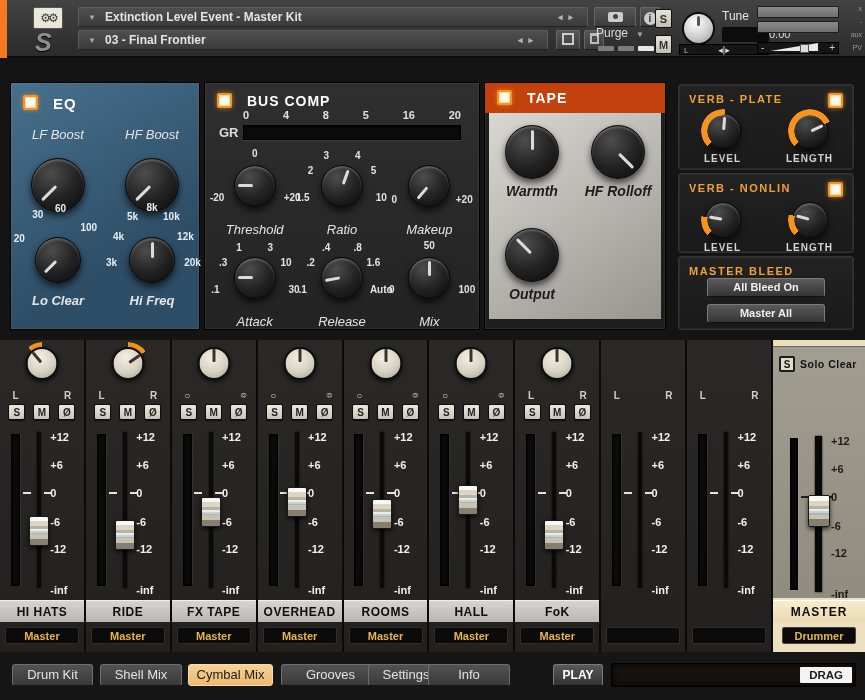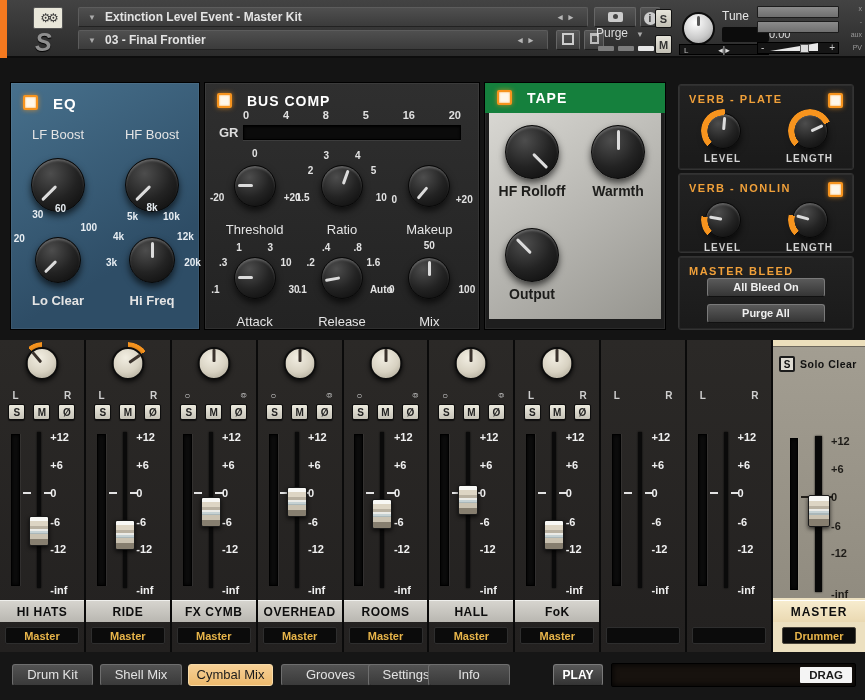--- a/index.html
+++ b/index.html
@@ -66,21 +66,21 @@
     border-radius:2px; box-shadow:0 0 5px rgba(247,148,30,.7), inset 0 0 2px #f7941e; }
   .ptitle { position:absolute; color:#fff; font-weight:bold; font-size:13px; letter-spacing:1px; }
   .knob { position:relative; border-radius:50%;
     background:radial-gradient(circle at 36% 28%, #4d4d4d, #232323 52%, #0c0c0c 95%);
     border:1px solid #080808; box-shadow:0 4px 7px rgba(0,0,0,.65), inset 0 2px 2px rgba(255,255,255,.22); }
   .ind-rot { position:absolute; inset:0; }
   .ind { position:absolute; left:50%; top:8%; width:3px; height:38%; margin-left:-1.5px;
     background:#dcdcdc; border-radius:2px; }
   .k54 { width:54px; height:54px; } .k46 { width:46px; height:46px; } .k42 { width:42px; height:42px; }
   .k36 { width:36px; height:36px; }
-  .klabel { color:#e4e4e4; font-size:13px; text-align:center; }
+  .klabel { color:#e4e4e4; font-size:13px; text-align:center;font-style:italic; }
   .tk { position:absolute; transform:translate(-50%,-50%); font-size:10px; font-weight:bold;
     color:#e2e2e2; white-space:nowrap; }
 
   .eq-panel { left:10px; top:82px; width:190px; height:248px;
     background:linear-gradient(150deg,#47708c,#2e4d66 70%); }
   .eq-boost-row { position:absolute; left:0; top:44px; width:100%; display:flex; justify-content:space-around; }
   .eq-boost-cell { width:80px; text-align:center; }
   .eq-boost-cell .knob { margin:16px auto 0; }
   .eq-freq-row { position:absolute; left:0; top:122px; width:100%; display:flex; justify-content:space-around; }
   .eq-freq-cell { position:relative; width:88px; height:110px; }
@@ -95,21 +95,21 @@
     color:#e0e0e0; font-size:11px; font-weight:bold; }
   .gr-meter { position:absolute; left:38px; right:18px; top:42px; height:15px; background:#0b0b0b;
     border:1px solid #000; box-shadow:inset 0 1px 3px #000, 0 1px 0 rgba(255,255,255,.08); }
   .krow { position:absolute; left:6px; right:6px; display:flex; }
   .krow1 { top:64px; } .krow2 { top:156px; }
   .kcell { position:relative; flex:1; height:90px; }
   .kcell .knob { position:absolute; left:50%; top:18px; transform:translateX(-50%); }
   .kcell .klabel { position:absolute; left:0; right:0; bottom:0; }
 
   .tape-panel { left:484px; top:82px; width:182px; height:248px; background:#1e1e1e; }
-  .tape-head { position:absolute; left:0; top:0; right:0; height:30px; background:#15803d; }
+  .tape-head { position:absolute; left:0; top:0; right:0; height:30px; background:#c2410c; }
   .tape-body { position:absolute; left:4px; right:4px; top:30px; height:206px;
     background:linear-gradient(145deg,#d8d7d2,#b4b3ae 55%,#96958f); }
   .tape-grid { position:absolute; inset:0; display:flex; flex-wrap:wrap; }
   .tape-cell { width:50%; height:50%; position:relative; text-align:center; }
   .tape-cell .knob { margin:12px auto 0; }
   .tape-cell .klabel { color:#1d1d1b; font-weight:bold; font-size:14px; margin-top:4px; }
 
   .vpanel { background:linear-gradient(#222,#1a1a1a); border-radius:3px; border:1px solid #333; }
   .vp-plate { left:678px; top:84px; width:176px; height:86px; }
   .vp-nonlin { left:678px; top:173px; width:176px; height:80px; }
@@ -431,33 +431,33 @@
 
   <div class="panel tape-panel">
     <div class="tape-head">
       <div class="chk" style="left:12px; top:7px;"></div>
       <div class="ptitle" style="left:42px; top:7px; font-size:14px;">TAPE</div>
     </div>
     <div class="tape-body">
       <div class="tape-grid" id="tape-grid">
           <div class="tape-cell">
             <div class="knob k54">
+              <div class="ind-rot" style="transform: rotate(0deg);">
+                <div class="ind"></div>
+              </div>
+            </div>
+            <div class="klabel">Warmth</div>
+          </div>
+          <div class="tape-cell">
+            <div class="knob k54">
               <div class="ind-rot" style="transform: rotate(135deg);">
                 <div class="ind"></div>
               </div>
             </div>
             <div class="klabel">HF Rolloff</div>
-          </div>
-          <div class="tape-cell">
-            <div class="knob k54">
-              <div class="ind-rot" style="transform: rotate(0deg);">
-                <div class="ind"></div>
-              </div>
-            </div>
-            <div class="klabel">Warmth</div>
           </div>
           <div class="tape-cell">
             <div class="knob k54">
               <div class="ind-rot" style="transform: rotate(-45deg);">
                 <div class="ind"></div>
               </div>
             </div>
             <div class="klabel">Output</div>
           </div>
         </div>
@@ -509,21 +509,21 @@
             </div>
           </div>
           <div class="vlab">LENGTH</div>
         </div>
       </div>
   </div>
   <div class="panel vpanel vp-bleed">
     <div class="vtitle">MASTER BLEED</div>
     <div style="position:absolute; left:0; right:0; top:14px;">
       <div class="bleed-btn">All Bleed On</div>
-      <div class="bleed-btn">Purge All</div>
+      <div class="bleed-btn">Master All</div>
     </div>
   </div>
 
   <div class="mixer" id="strips">
     <div class="strip">
         <div class="pan-area" style="position: absolute; left: 0px; right: 0px; top: 0px; height: 88px;">
           <div class="pknob-wrap">
             <div class="arc" style="background: conic-gradient(from -40deg, rgb(247, 148, 30) 40deg, transparent 40deg);"></div>
             <div class="pknob"></div>
             <div class="ind-rot" style="transform: rotate(-40deg);">
@@ -616,21 +616,21 @@
           <div class="db-scale">
             <span style="top: 5%;">+12</span>
             <span style="top: 22%;">+6</span>
             <span style="top: 38%;">0</span>
             <span style="top: 55%;">-6</span>
             <span style="top: 71%;">-12</span>
             <span style="top: 95%;">-inf</span>
           </div>
           <div class="cap" style="top: 68.8667px;"></div>
         </div>
-        <div class="name-bar">FX CYMB</div>
+        <div class="name-bar">FX TAPE</div>
         <div class="route-btn">Master</div>
       </div>
       <div class="strip">
         <div class="pan-area" style="position: absolute; left: 0px; right: 0px; top: 0px; height: 88px;">
           <div class="pknob-wrap">
             <div class="arc" style="background: conic-gradient(rgb(247, 148, 30) 0deg, transparent 0deg);"></div>
             <div class="pknob"></div>
             <div class="ind-rot" style="transform: rotate(0deg);">
               <div class="pind"></div>
             </div>

